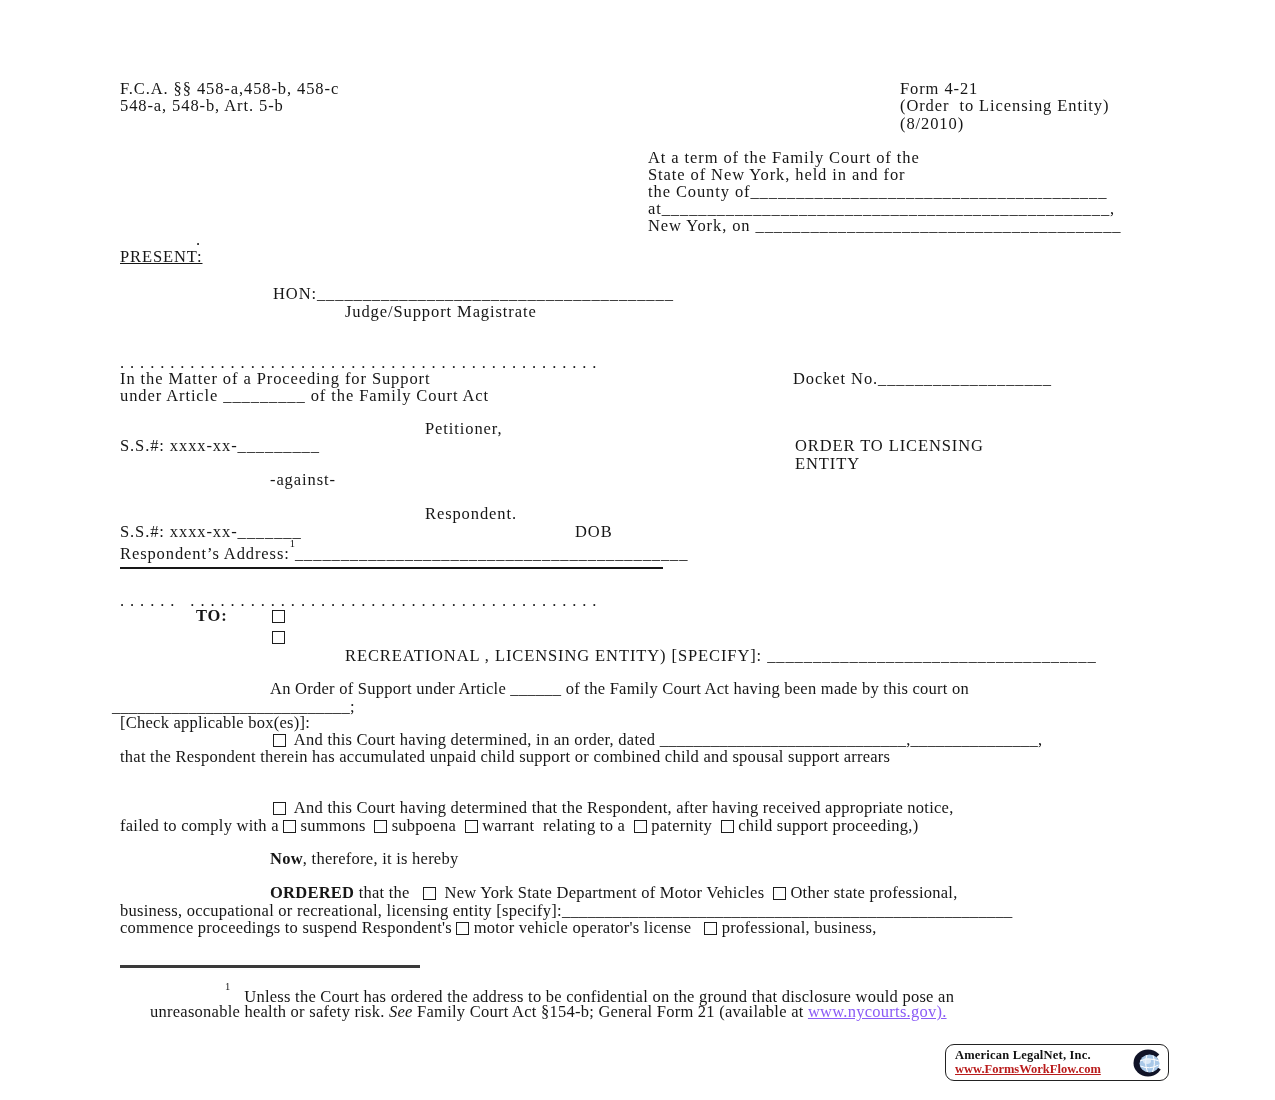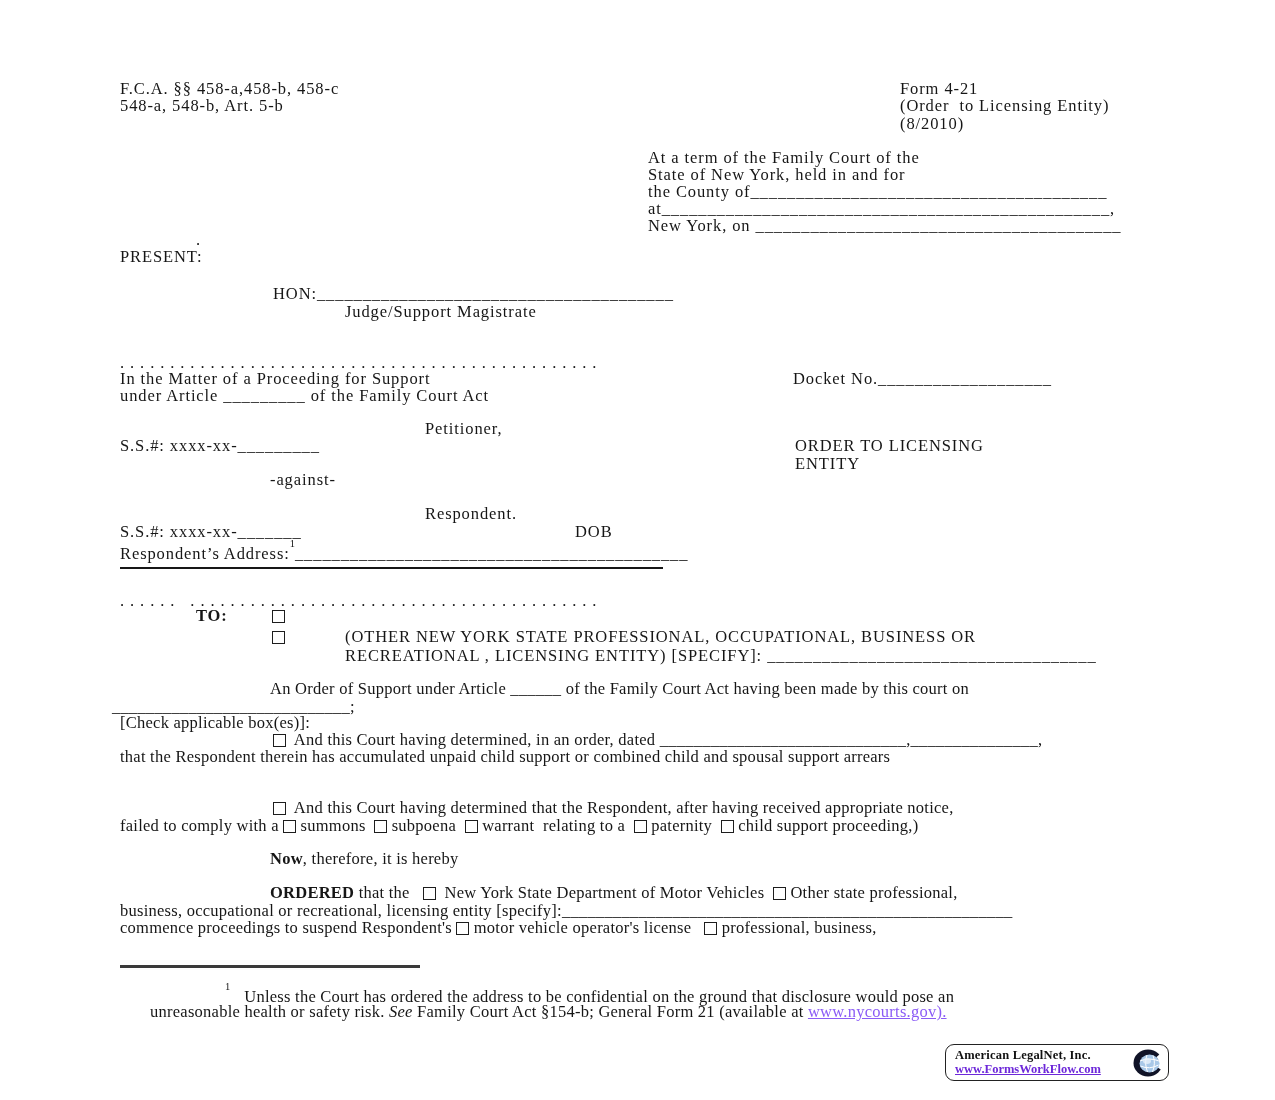--- a/index.html
+++ b/index.html
@@ -21,21 +21,21 @@
   .cb-abs { position:absolute; }
   .rule { position:absolute; background:#161616; }
   .link { color:#8b5cf6; text-decoration:underline; cursor:pointer; }
   .logo-box {
     position:absolute; left:945px; top:1044px; width:224px; height:37px;
     border:1.6px solid #222; border-radius:9px; background:#fff;
     display:flex; align-items:center; padding:2px 3px 2px 9px;
   }
   .logo-text { flex:1; line-height:1.1; white-space:nowrap; }
   .logo-name { font-weight:bold; font-size:12.5px; letter-spacing:0.2px; color:#111; }
-  .logo-url  { font-weight:bold; font-size:12.5px; color:#6d28d9; text-decoration:underline; cursor:pointer; }
+  .logo-url  { font-weight:bold; font-size:12.5px; color:#b91c1c; text-decoration:underline; cursor:pointer; }
   .globe { width:32px; height:30px; flex:0 0 auto; }
 </style>
 </head>
 <body>
 
 <div class="page">
 
   <div class="ln sp" style="left:120px; top:80px;">F.C.A. §§ 458-a,458-b, 458-c</div>
   <div class="ln sp" style="left:120px; top:97px;">548-a, 548-b, Art. 5-b</div>
 
@@ -43,21 +43,21 @@
   <div class="ln sp" style="left:900px; top:97px;">(Order  to Licensing Entity)</div>
   <div class="ln sp" style="left:900px; top:115px;">(8/2010)</div>
 
   <div class="ln sp" style="left:648px; top:149px;">At a term of the Family Court of the</div>
   <div class="ln sp" style="left:648px; top:166px;">State of New York, held in and for</div>
   <div class="ln sp" style="left:648px; top:183px;">the County of_______________________________________</div>
   <div class="ln sp" style="left:648px; top:200px;">at_________________________________________________,</div>
   <div class="ln sp" style="left:648px; top:217px;">New York, on ________________________________________</div>
 
   <div class="ln sp" style="left:196px; top:231px;">.</div>
-  <div class="ln sp" style="left:120px; top:248px;">PRESENT:</div>
+  <div class="ln sp" style="left:120px; top:248px;text-decoration:underline;">PRESENT:</div>
   <div class="ln sp" style="left:273px; top:285px;">HON:_______________________________________</div>
   <div class="ln sp" style="left:345px; top:303px;">Judge/Support Magistrate</div>
 
   <div class="ln sp" style="left:120px; top:354px;">. . . . . . . . . . . . . . . . . . . . . . . . . . . . . . . . . . . . . . . . . . . . . . . .</div>
   <div class="ln sp" style="left:120px; top:370px;">In the Matter of a Proceeding for Support</div>
   <div class="ln sp" style="left:793px; top:370px;">Docket No.___________________</div>
   <div class="ln sp" style="left:120px; top:387px;">under Article _________ of the Family Court Act</div>
   <div class="ln sp" style="left:425px; top:420px;">Petitioner,</div>
   <div class="ln sp" style="left:120px; top:437px;">S.S.#: xxxx-xx-_________</div>
   <div class="ln sp" style="left:795px; top:437px;">ORDER TO LICENSING</div>
@@ -66,21 +66,20 @@
   <div class="ln sp" style="left:425px; top:505px;">Respondent.</div>
   <div class="ln sp" style="left:120px; top:523px;">S.S.#: xxxx-xx-_______</div>
   <div class="ln sp" style="left:575px; top:523px;">DOB</div>
   <div class="ln sp" style="left:120px; top:540px;"><span>Respondent’s Address:</span><sup class="fnref">1</sup><span>___________________________________________</span></div>
   <div class="rule" style="left:120px; top:567px; width:543px; height:2px;"></div>
   <div class="ln sp" style="left:120px; top:592px;">. . . . . .   . . . . . . . . . . . . . . . . . . . . . . . . . . . . . . . . . . . . . . . . .</div>
 
   <div class="ln sp b" style="left:196px; top:607px;">TO:</div>
   <span class="cb cb-abs" style="left:272px; top:610px;"></span>
   <span class="cb cb-abs" style="left:272px; top:631px;"></span>
-  <div class="ln sp" style="left:345px; top:628px;">(OTHER NEW YORK STATE PROFESSIONAL, OCCUPATIONAL, BUSINESS OR</div>
   <div class="ln sp" style="left:345px; top:647px;">RECREATIONAL , LICENSING ENTITY) [SPECIFY]: ____________________________________</div>
 
   <div class="ln" style="left:270px; top:680px;">An Order of Support under Article ______ of the Family Court Act having been made by this court on</div>
   <div class="ln" style="left:112px; top:698px;">____________________________;</div>
   <div class="ln" style="left:120px; top:714px;">[Check applicable box(es)]:</div>
 
   <div class="ln" style="left:273px; top:731px;"><span class="cb"></span><span>  And this Court having determined, in an order, dated _____________________________,_______________,</span></div>
   <div class="ln" style="left:120px; top:748px;">that the Respondent therein has accumulated unpaid child support or combined child and spousal support arrears</div>
 
   <div class="ln" style="left:273px; top:799px;"><span class="cb"></span><span>  And this Court having determined that the Respondent, after having received appropriate notice,</span></div>

